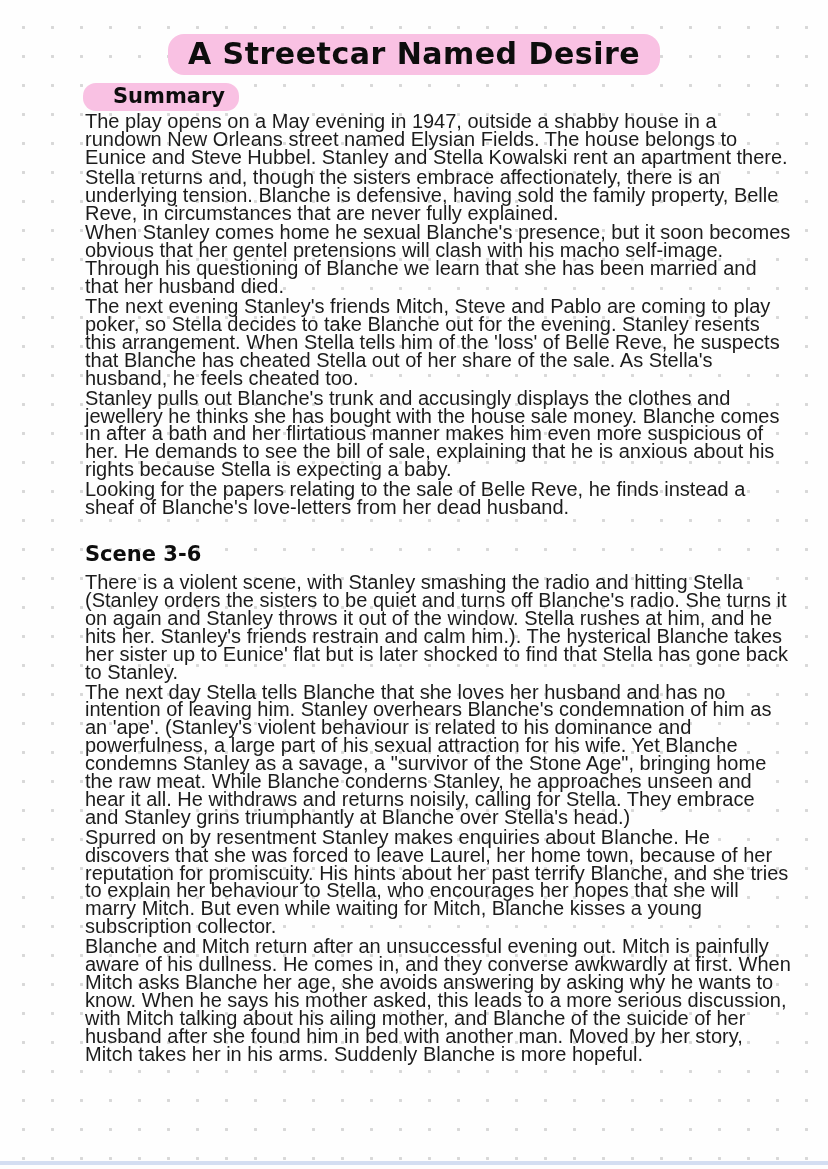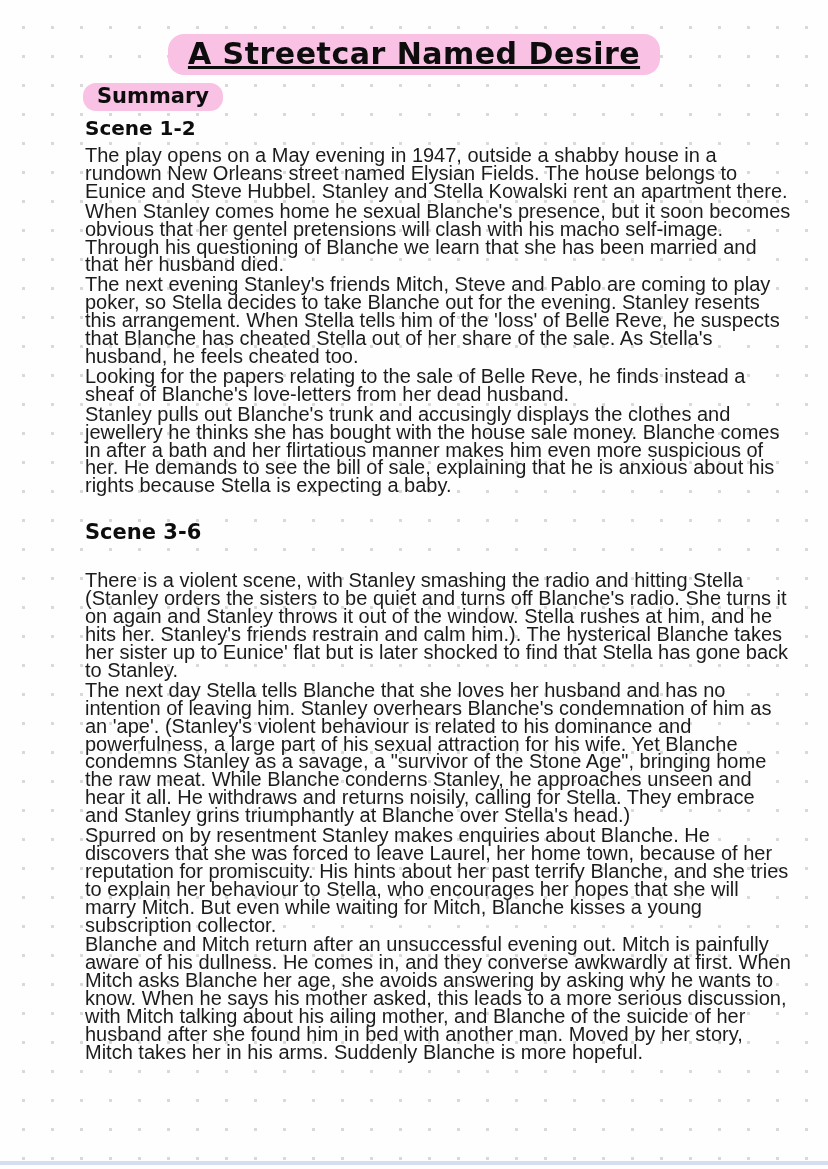--- a/index.html
+++ b/index.html
@@ -38,47 +38,46 @@
   }
   .title {
     margin: 0;
     font-family: "DejaVu Sans", sans-serif;
     font-weight: 800;
     font-size: 30px;
     letter-spacing: 0.5px;
     line-height: 1.1;
     padding: 3px 20px 5px 20px;
     color: #0d0d0d;
-    text-decoration: underline;
   }
   .content {
     margin-left: 83px;
     width: 712px;
   }
   .summary-label {
     margin: 8px 0 0 0;
     font-family: "DejaVu Sans", sans-serif;
     font-weight: 800;
     font-size: 21px;
     line-height: 1.05;
-    padding: 2px 14px 4px 14px;
+    padding: 2px 14px 4px 30px;
     border-radius: 13px;
     color: #0d0d0d;
   }
   .scene-heading {
     margin: 6px 0 8px 2px;
     font-family: "DejaVu Sans", sans-serif;
     font-weight: 800;
     font-size: 20px;
     line-height: 1.1;
     color: #0d0d0d;
   }
   .scene-heading.second {
     margin-top: 26px;
-    margin-bottom: 28px;
+    margin-bottom: 8px;
     font-size: 21px;
   }
   .paragraphs p {
     margin: 2px;
     font-size: 20px;
     line-height: 17.9px;
     color: var(--text);
   }
   .bottom-rule {
     position: absolute;
@@ -96,28 +95,28 @@
 <div class="page">
 
   <div class="title-wrap">
     <h1 class="title highlight">A Streetcar Named Desire</h1>
   </div>
 
   <div class="content">
 
     <h2 class="summary-label highlight">Summary</h2>
 
-    <h3 class="scene-heading">Scene 1-2</h3>
 
     <div class="paragraphs">
       <p>The play opens on a May evening in 1947, outside a shabby house in a rundown New Orleans street named Elysian Fields. The house belongs to Eunice and Steve Hubbel. Stanley and Stella Kowalski rent an apartment there.</p>
+      <p>Stella returns and, though the sisters embrace affectionately, there is an underlying tension. Blanche is defensive, having sold the family property, Belle Reve, in circumstances that are never fully explained.</p>
       <p>When Stanley comes home he sexual Blanche's presence, but it soon becomes obvious that her gentel pretensions will clash with his macho self-image. Through his questioning of Blanche we learn that she has been married and that her husband died.</p>
       <p>The next evening Stanley's friends Mitch, Steve and Pablo are coming to play poker, so Stella decides to take Blanche out for the evening. Stanley resents this arrangement. When Stella tells him of the 'loss' of Belle Reve, he suspects that Blanche has cheated Stella out of her share of the sale. As Stella's husband, he feels cheated too.</p>
+      <p>Stanley pulls out Blanche's trunk and accusingly displays the clothes and jewellery he thinks she has bought with the house sale money. Blanche comes in after a bath and her flirtatious manner makes him even more suspicious of her. He demands to see the bill of sale, explaining that he is anxious about his rights because Stella is expecting a baby.</p>
       <p>Looking for the papers relating to the sale of Belle Reve, he finds instead a sheaf of Blanche's love-letters from her dead husband.</p>
-      <p>Stanley pulls out Blanche's trunk and accusingly displays the clothes and jewellery he thinks she has bought with the house sale money. Blanche comes in after a bath and her flirtatious manner makes him even more suspicious of her. He demands to see the bill of sale, explaining that he is anxious about his rights because Stella is expecting a baby.</p>
     </div>
 
     <h3 class="scene-heading second">Scene 3-6</h3>
 
     <div class="paragraphs">
       <p>There is a violent scene, with Stanley smashing the radio and hitting Stella (Stanley orders the sisters to be quiet and turns off Blanche's radio. She turns it on again and Stanley throws it out of the window. Stella rushes at him, and he hits her. Stanley's friends restrain and calm him.). The hysterical Blanche takes her sister up to Eunice' flat but is later shocked to find that Stella has gone back to Stanley.</p>
       <p>The next day Stella tells Blanche that she loves her husband and has no intention of leaving him. Stanley overhears Blanche's condemnation of him as an 'ape'. (Stanley's violent behaviour is related to his dominance and powerfulness, a large part of his sexual attraction for his wife. Yet Blanche condemns Stanley as a savage, a "survivor of the Stone Age", bringing home the raw meat. While Blanche conderns Stanley, he approaches unseen and hear it all. He withdraws and returns noisily, calling for Stella. They embrace and Stanley grins triumphantly at Blanche over Stella's head.)</p>
       <p>Spurred on by resentment Stanley makes enquiries about Blanche. He discovers that she was forced to leave Laurel, her home town, because of her reputation for promiscuity. His hints about her past terrify Blanche, and she tries to explain her behaviour to Stella, who encourages her hopes that she will marry Mitch. But even while waiting for Mitch, Blanche kisses a young subscription collector.</p>
       <p>Blanche and Mitch return after an unsuccessful evening out. Mitch is painfully aware of his dullness. He comes in, and they converse awkwardly at first. When Mitch asks Blanche her age, she avoids answering by asking why he wants to know. When he says his mother asked, this leads to a more serious discussion, with Mitch talking about his ailing mother, and Blanche of the suicide of her husband after she found him in bed with another man. Moved by her story, Mitch takes her in his arms. Suddenly Blanche is more hopeful.</p>
     </div>

